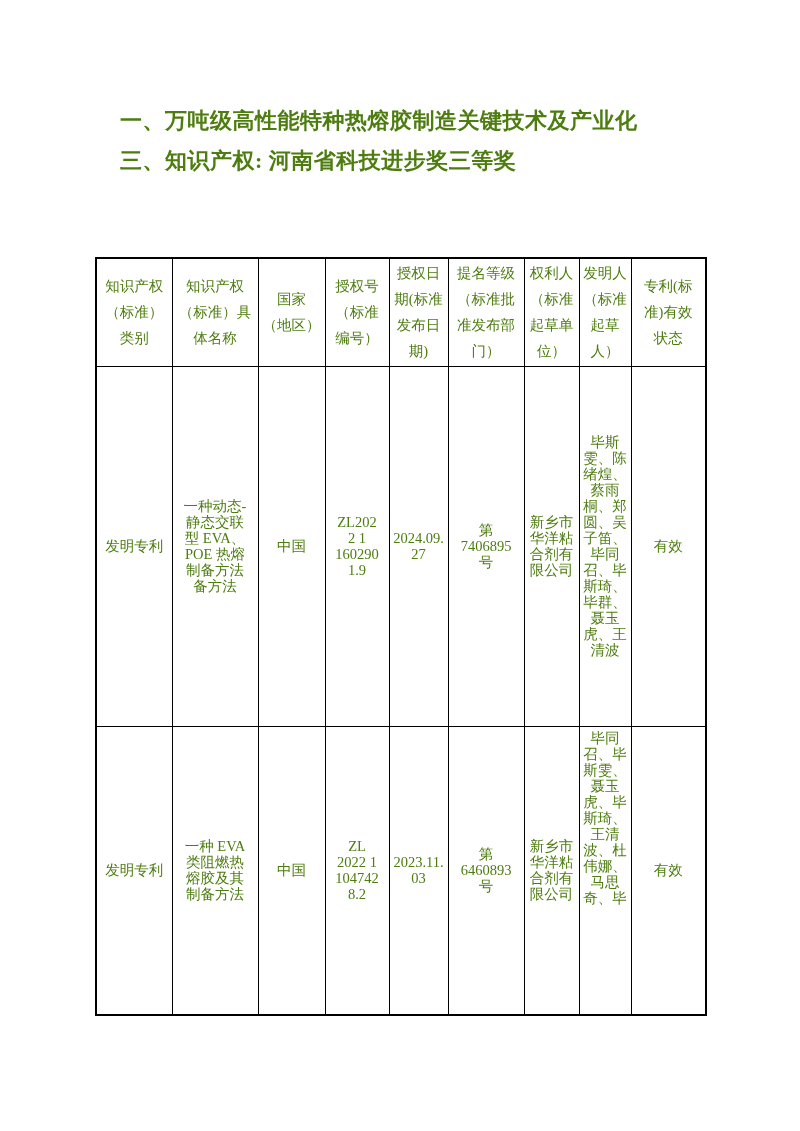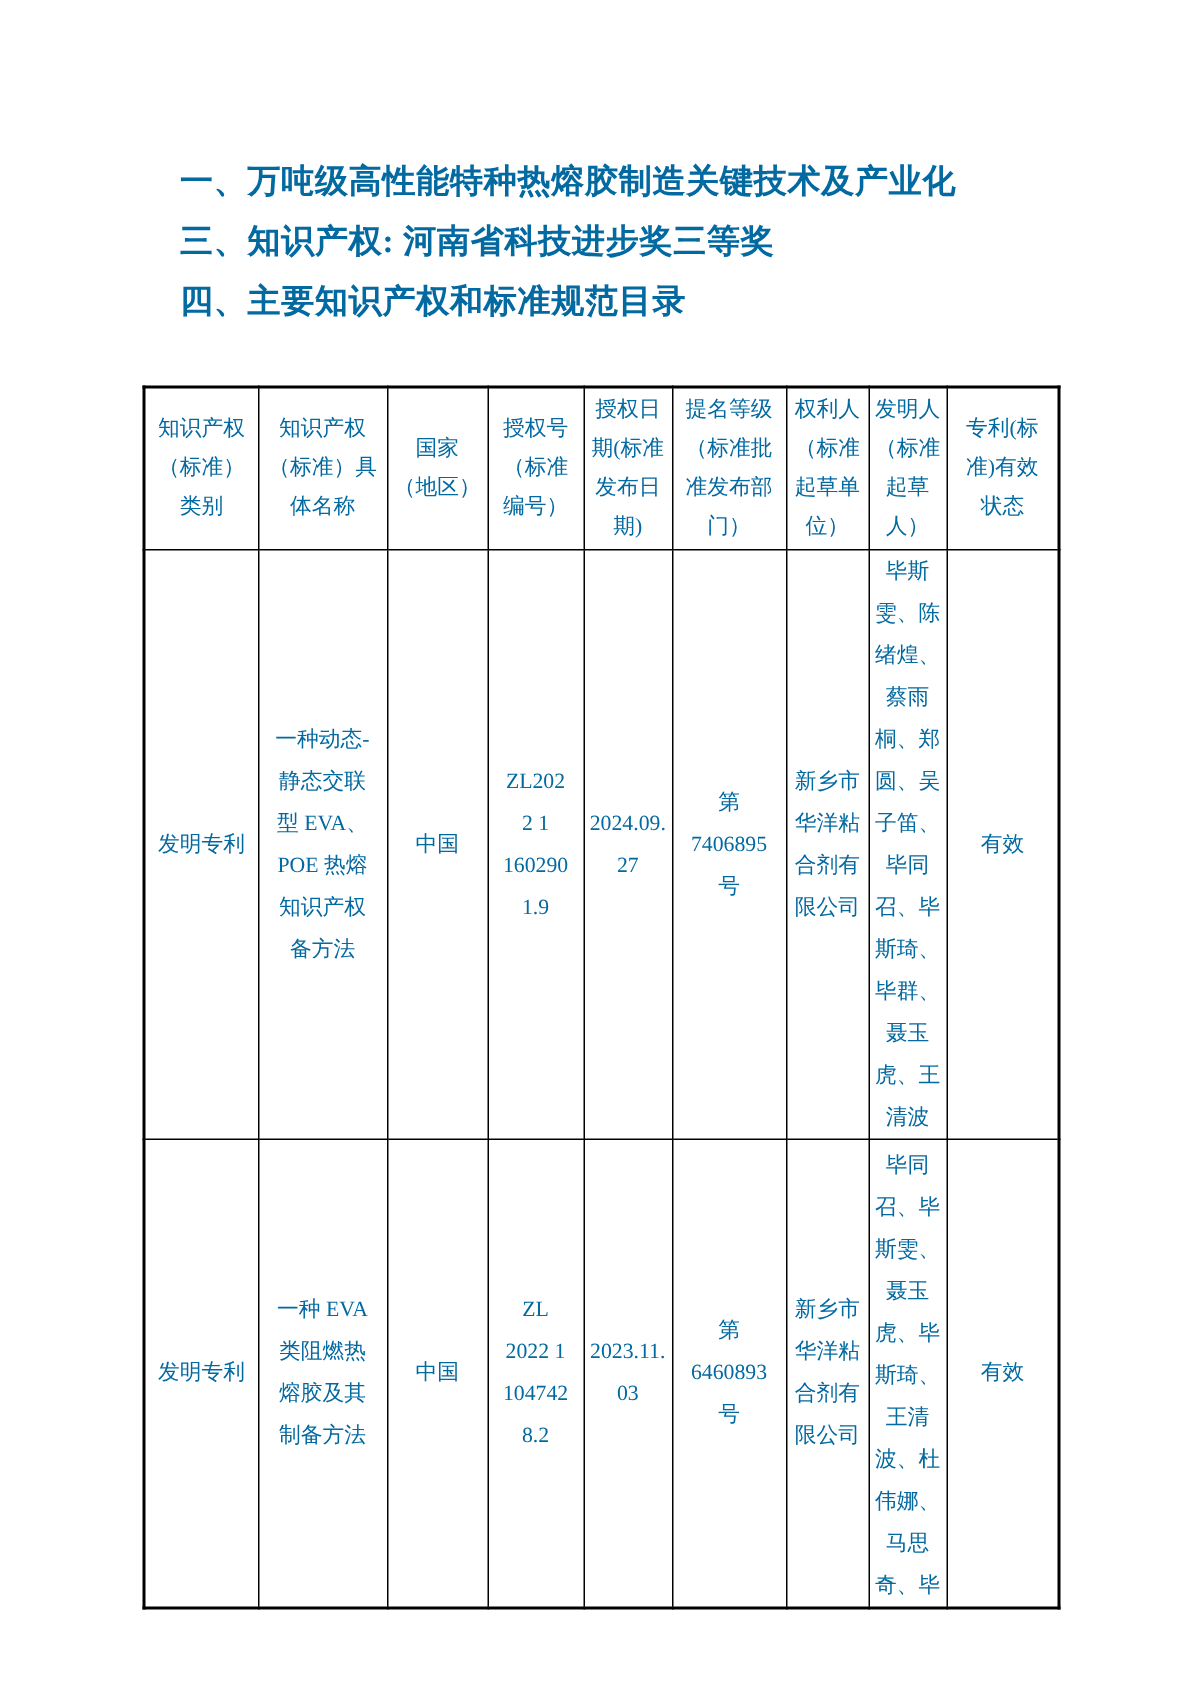--- a/index.html
+++ b/index.html
@@ -1,21 +1,21 @@
 <!DOCTYPE html>
 <html><head>
 <meta charset="utf-8">
 <style>
   html, body { margin: 0; padding: 0; background: #ffffff; }
   .page {
     position: relative;
     width: 800px;
     height: 1131px;
     background: #ffffff;
-    color: #0369a1;
+    color: #4d7c0f;
     font-family: "Liberation Serif", "DejaVu Serif", serif;
     overflow: hidden;
   }
   .headings {
     position: absolute;
     left: 120px;
     top: 101px;
   }
   .heading {
     font-size: 22px;
@@ -37,38 +37,37 @@
     border: 1px solid #000000;
     text-align: center;
     vertical-align: middle;
     font-weight: normal;
     font-size: 14.5px;
     padding: 0 2px;
     white-space: pre-line;
     overflow: hidden;
   }
   .ip-table th { line-height: 26px; }
-  .ip-table td { line-height: 28px; }
+  .ip-table td { line-height: 16px; }
   tr.header-row { height: 108px; }
   tr.data-row-1 { height: 360px; }
   tr.data-row-2 { height: 289px; }
   td.cell-top-aligned {
     vertical-align: top;
     padding-top: 3px;
   }
 </style>
 </head>
 <body>
 
 <div class="page">
 
   <div class="headings">
     <div class="heading">一、万吨级高性能特种热熔胶制造关键技术及产业化</div>
     <div class="heading">三、知识产权: 河南省科技进步奖三等奖</div>
-    <div class="heading">四、主要知识产权和标准规范目录</div>
   </div>
 
   <table class="ip-table">
     <colgroup>
       <col style="width:76px">
       <col style="width:86px">
       <col style="width:67px">
       <col style="width:64px">
       <col style="width:59px">
       <col style="width:76px">
@@ -108,21 +107,21 @@
         <th>专利(标
 准)有效
 状态</th>
       </tr>
       <tr class="data-row-1">
         <td>发明专利</td>
         <td>一种动态-
 静态交联
 型 EVA、
 POE 热熔
-知识产权
+制备方法
 备方法</td>
         <td>中国</td>
         <td>ZL202
 2 1
 160290
 1.9</td>
         <td>2024.09.
 27</td>
         <td>第
 7406895

